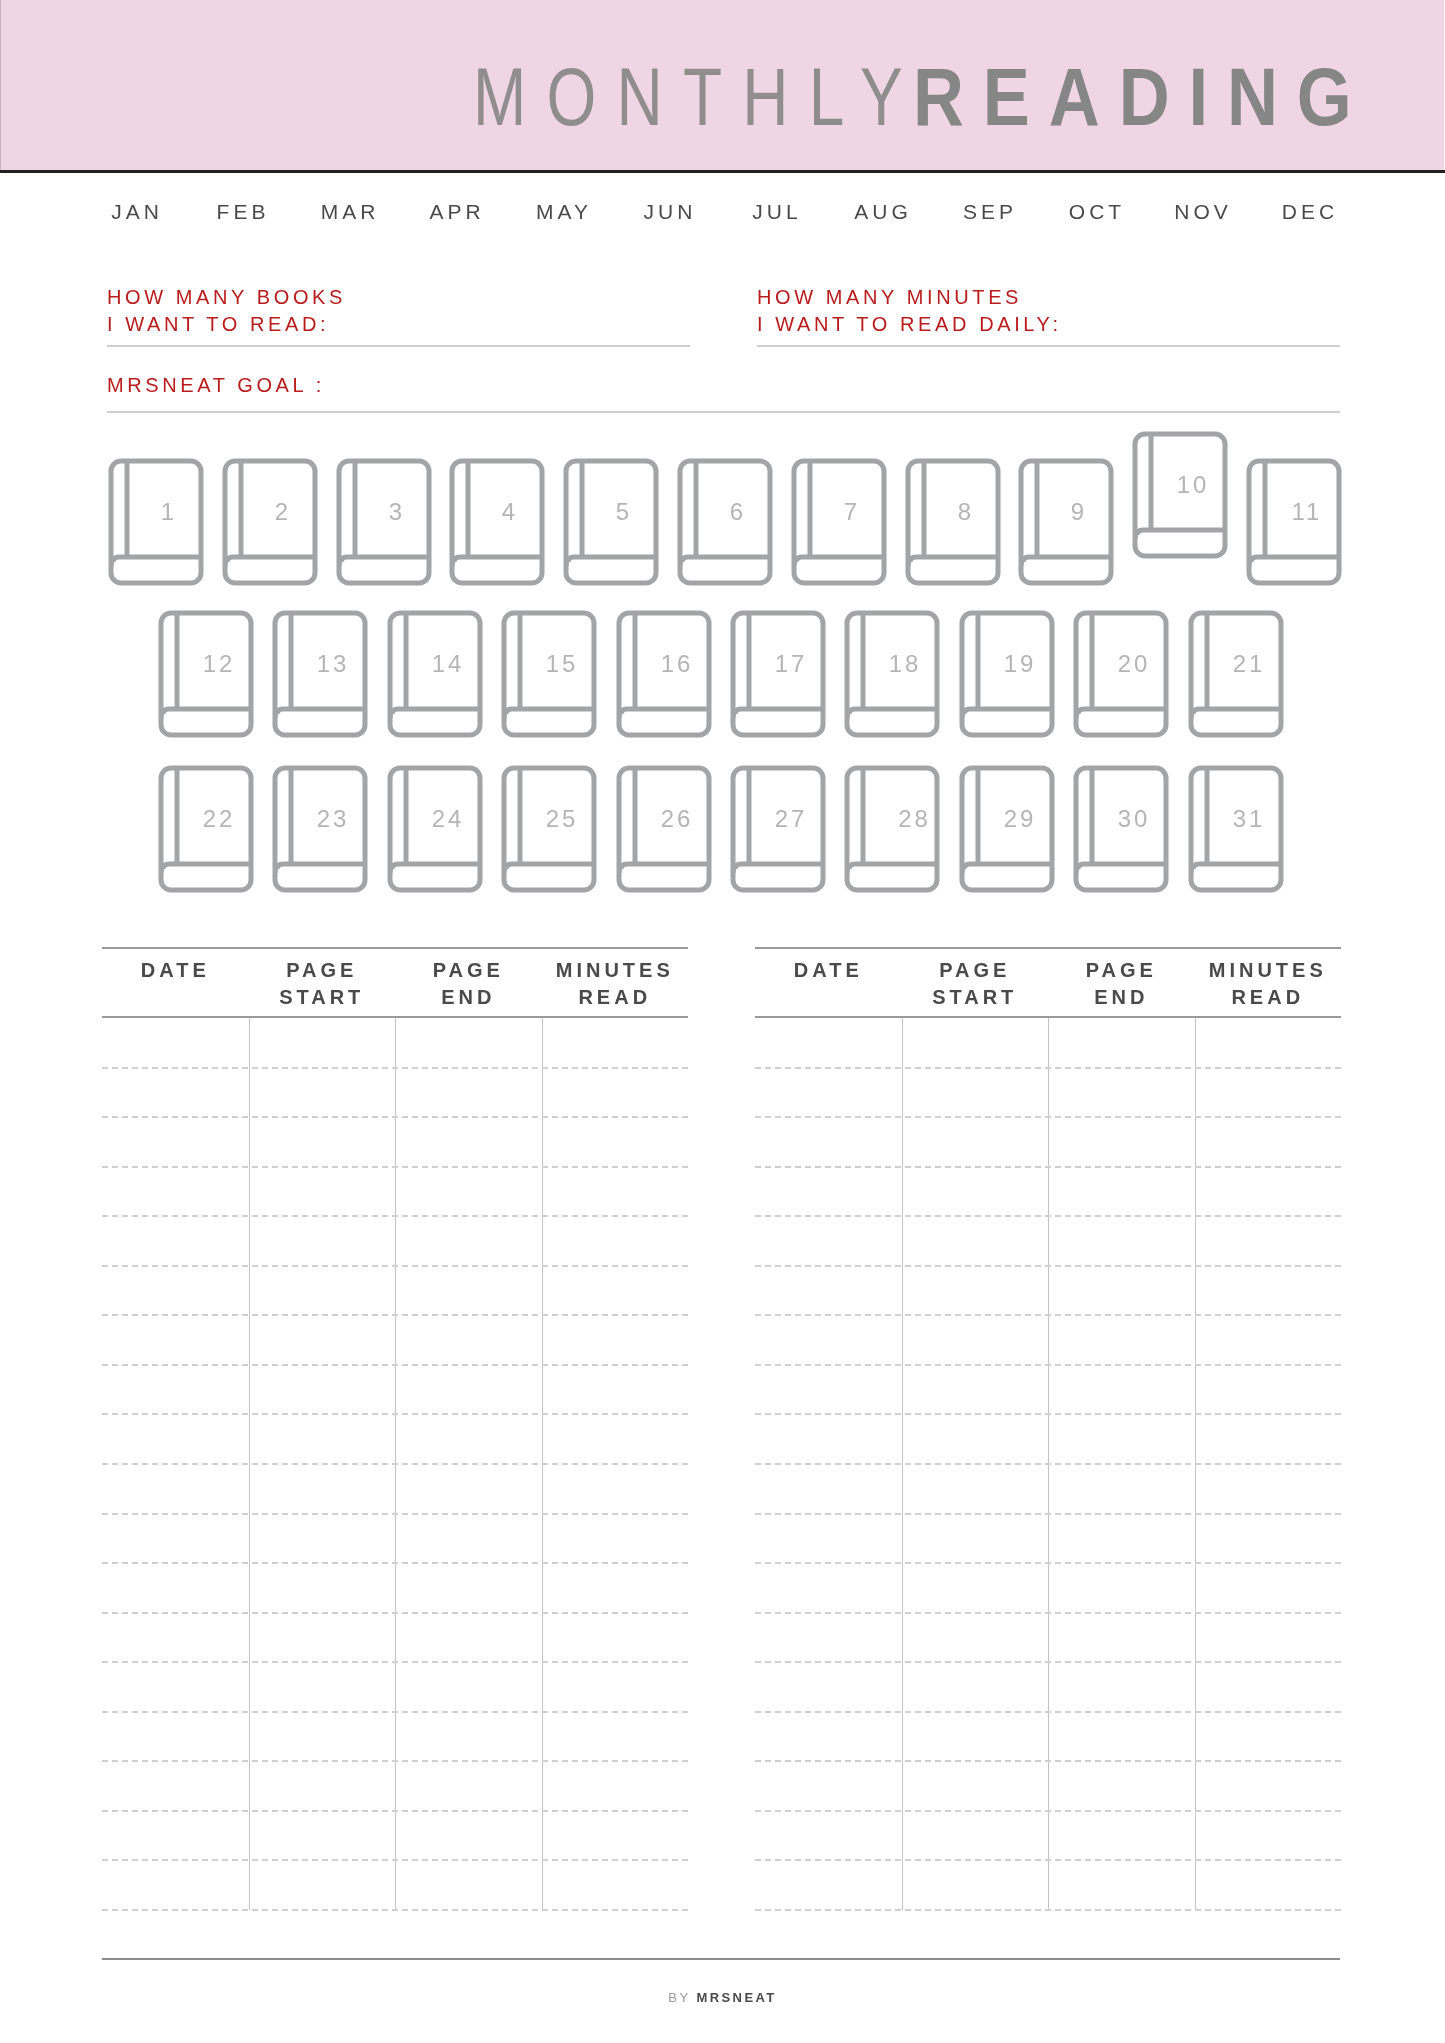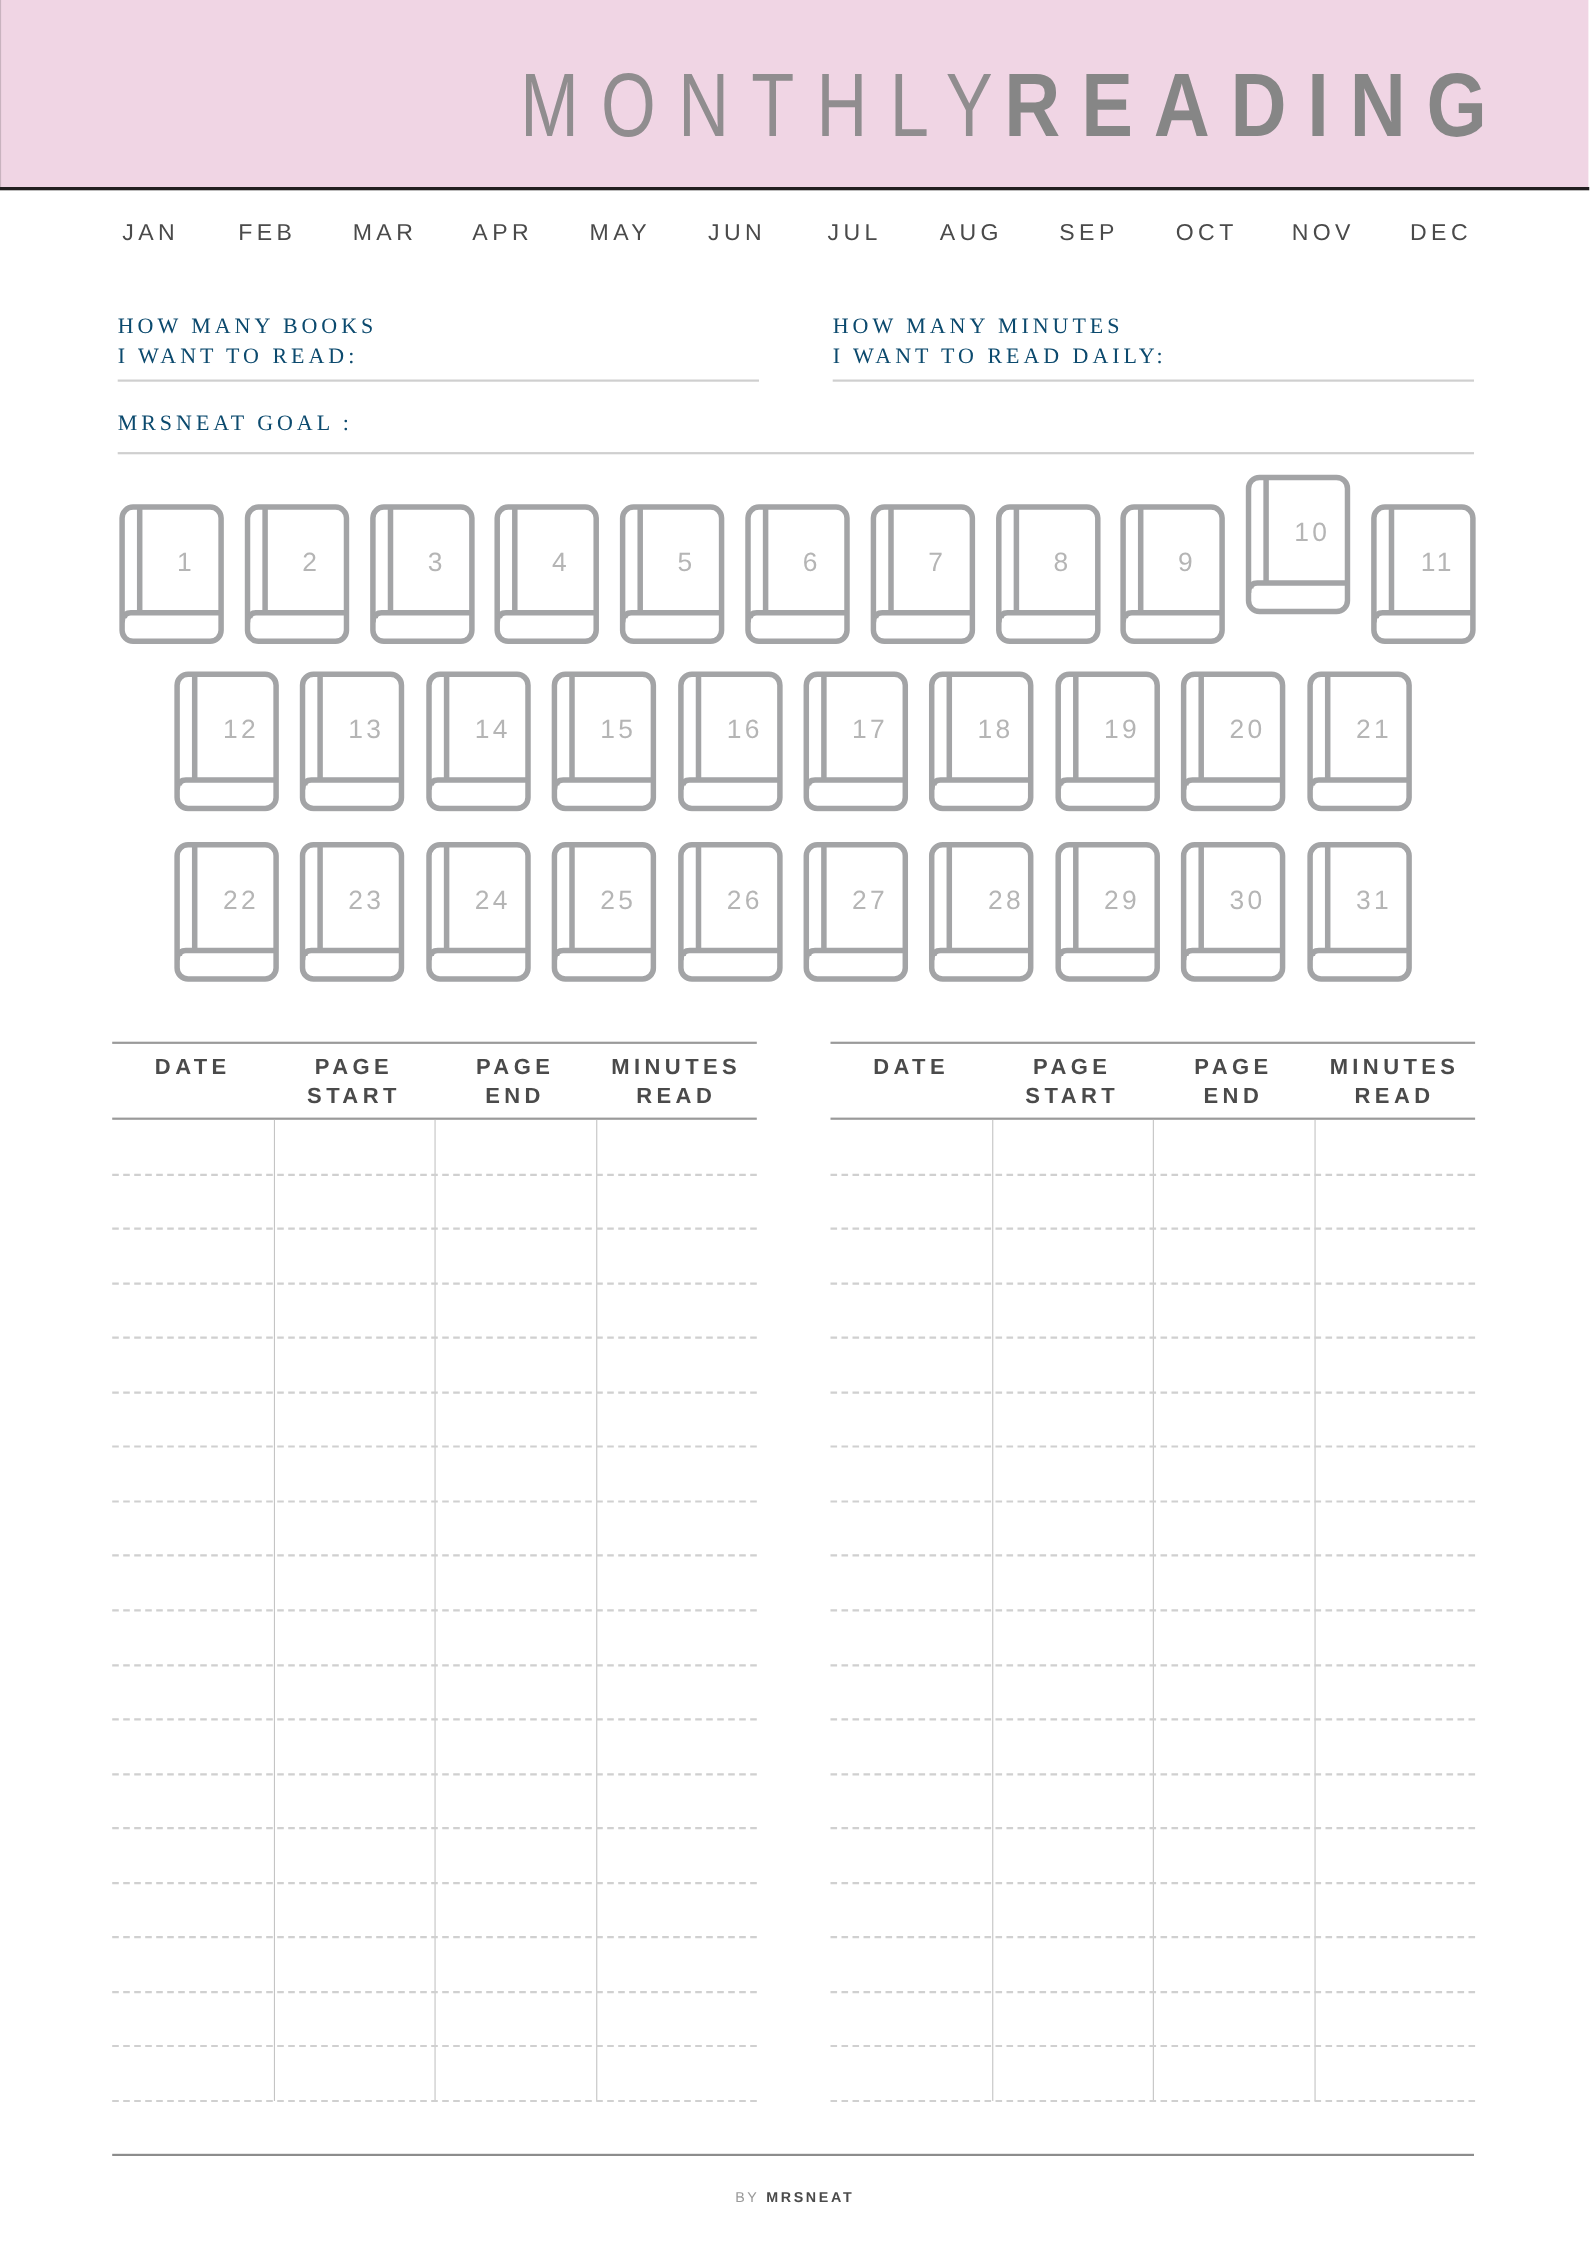--- a/index.html
+++ b/index.html
@@ -29,22 +29,22 @@
   .title-thin { font-weight:normal; letter-spacing:26px; transform:scaleX(0.78); transform-origin:right center; margin-right:-10px; -webkit-text-stroke:0px; opacity:0.9;}
   .title-bold { font-weight:bold; letter-spacing:22px; transform:scaleX(0.86); transform-origin:left center; }
 
   .months { position:absolute; top:200px; left:0; width:1445px; height:30px; }
   .month {
     position:absolute; top:0; width:80px; text-align:center;
     font-family:"Liberation Sans", sans-serif; font-size:21px; letter-spacing:4px; color:#4a4a4a;
   }
 
   .goal-label {
-    position:absolute; font-family:Liberation Serif, serif; font-size:20px;
-    letter-spacing:3.6px; color:#0c4a6e; line-height:27px; white-space:pre;
+    position:absolute; font-family:Liberation Sans, sans-serif; font-size:20px;
+    letter-spacing:3.6px; color:#b91c1c; line-height:27px; white-space:pre;
   }
   .goal-line { position:absolute; height:2px; background:#cfcfcf; }
 
   .book { position:absolute; width:96px; height:128px; }
   .book svg { position:absolute; left:0; top:0; width:96px; height:128px; }
   .book-num {
     position:absolute; left:30px; right:4px; top:40px; text-align:center;
     font-family:"Liberation Sans", sans-serif; font-size:24px; color:#b5b5b5; letter-spacing:3px;
   }
 

